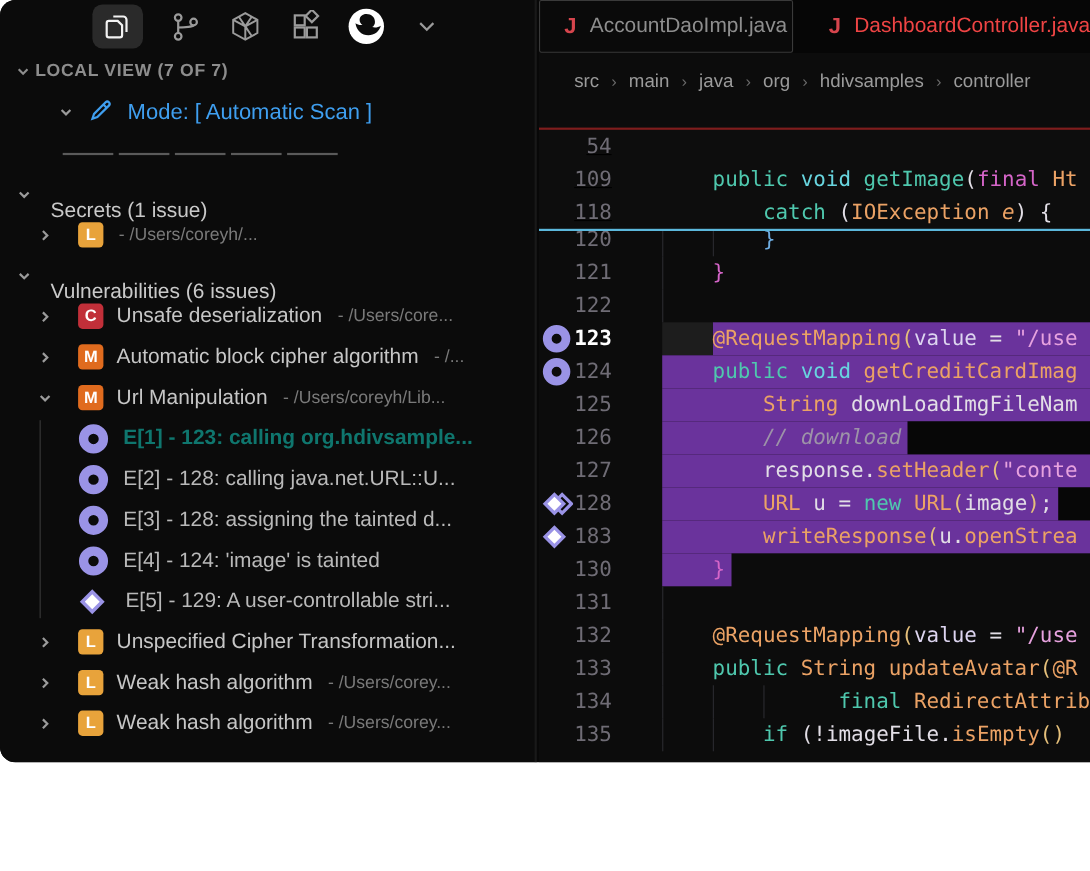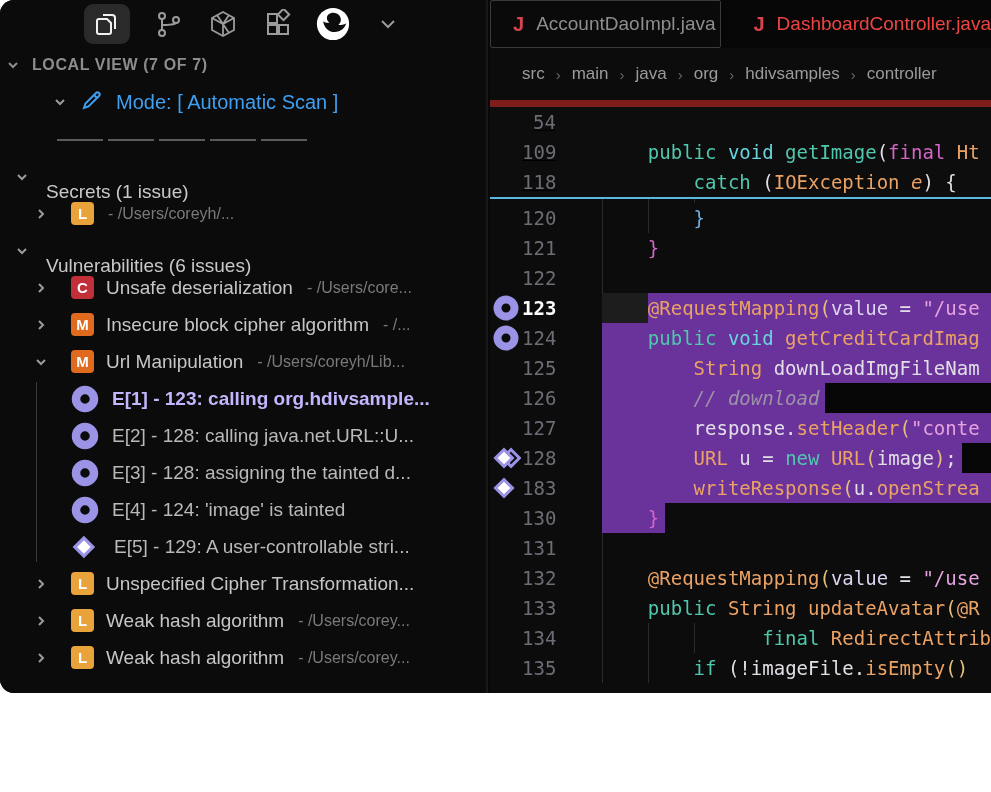--- a/index.html
+++ b/index.html
@@ -7,58 +7,58 @@
     font-family:"Liberation Sans", sans-serif; }
   .app { position:absolute; top:0; left:0; width:991px; height:693px;
     background:#080808; border-radius:14px 0 0 14px; overflow:hidden; }
 
   
   .sidebar { position:absolute; top:0; left:0; width:488px; height:100%;
     background:#0b0b0b; border-right:2px solid #191919; }
   .side-toolbar { height:48px; display:flex; align-items:center; padding-left:84px; gap:21px; }
   .tool-btn { width:34px; height:34px; display:flex; align-items:center; justify-content:center; }
   .tool-btn.active { width:46px; height:40px; background:#2a2a2a; border-radius:9px; }
-  .local-header { height:34px; display:flex; align-items:center; gap:10px; padding-left:6px; }
+  .local-header { height:34px; display:flex; align-items:center; gap:2px; padding-left:14px; }
   .local-header .title { color:#8d8d8d; font-size:16px; font-weight:700; letter-spacing:.6px; }
   .mode-row { height:40px; display:flex; align-items:center; gap:12px; padding-left:52px; }
   .mode-row .label { color:#3f9ff0; font-size:20px; }
   .divider-row { height:36px; display:flex; align-items:center; padding-left:57px; gap:5px; }
   .divider-row i { display:block; width:46px; height:2px; background:#5a5a5a; }
   .tree { position:relative; }
   .trow { height:37px; display:flex; align-items:center; cursor:default; }
   .trow.section { padding-left:14px; gap:16px; }
   .trow.section .lbl { color:#c9c9c9; font-size:19px;margin-top:30px; }
   .trow.issue { padding-left:33px; gap:12px; }
   .trow.issue .ttl { color:#c6c6c6; font-size:19px; white-space:nowrap; }
   .trow.issue .pth { color:#7a7a7a; font-size:16px; white-space:nowrap; margin-left:2px; }
   .badge { width:23px; height:23px; border-radius:4px; margin-left:10px; flex:0 0 23px;
     display:flex; align-items:center; justify-content:center;
     color:#fff; font-size:15px; font-weight:700; }
   .trow.event { padding-left:70px; gap:12px; }
   .trow.event .lbl { color:#b9b9b9; font-size:19px; white-space:nowrap; }
-  .trow.event.sel .lbl { color:#c4b5fd; font-weight:700; }
+  .trow.event.sel .lbl { color:#0f766e; font-weight:700; }
   .tree .guide { position:absolute; left:36px; width:1px; background:#3a3a3a; }
   .chev { flex:0 0 16px; display:flex; }
 
   
   .editor { position:absolute; top:0; left:490px; width:501px; height:100%; background:#0c0c0c; }
   .tabbar { height:48px; background:#060606; display:flex; align-items:stretch; }
   .tab1 { width:315px; border:1px solid #3a3a3a; border-radius:2px; background:#0a0a0a;
     display:flex; align-items:center; gap:12px; padding-left:22px; }
   .tab1 .tlabel { color:#8e8e8e; font-size:19px; }
   .tab2 { margin-left:32px; display:flex; align-items:center; gap:12px; white-space:nowrap; }
   .tab2 .tlabel { color:#ef4444; font-size:19px; font-weight:500; }
   .jicon { color:#d6454d; font-size:20px; font-weight:800; }
   .breadcrumb { height:52px; display:flex; align-items:center; padding-left:32px; gap:11px;
     color:#9b9b9b; font-size:17px; white-space:nowrap; }
   .breadcrumb .sep { color:#6a6a6a; font-size:15px; }
   .codewrap { position:absolute; top:100px; left:0; right:0; bottom:0; overflow:hidden; }
   .lines { position:absolute; top:73px; left:0; right:0; }
-  .sticky { position:absolute; top:0; left:0; right:0; background:#0d0d0d;
-    border-top:7px solid #7f1d1d; border-bottom:2px solid #5cb8dc; z-index:5;text-decoration:underline; }
+  .sticky { position:absolute; top:16px; left:0; right:0; background:#0d0d0d;
+    border-top:2px solid #7f1d1d; border-bottom:2px solid #5cb8dc; z-index:5;text-decoration:underline; }
   .cl { display:flex; height:30px; align-items:center;
     font-family:"DejaVu Sans Mono", monospace; font-size:19px; line-height:30px; }
   .gi { flex:0 0 32px; display:flex; align-items:center; justify-content:center; }
   .ln { flex:0 0 34px; text-align:right; color:#6f6c75; }
   .ln.act { color:#ffffff; font-weight:700; }
   .ct { flex:1; position:relative; height:30px; white-space:pre; }
   .tw { position:relative; z-index:2; display:inline-block;
     padding-left:calc(var(--ind) * 1ch); }
   .ct.hl-full::before, .ct.hl-start::before, .ct.hl-end::before {
     content:""; position:absolute; top:0; bottom:0; background:#6a339c; z-index:0; }
@@ -190,21 +190,21 @@
           <span class="ttl">Unsafe deserialization</span>
           <span class="pth">- /Users/core...</span>
         </div>
         <div class="trow issue">
           <span class="chev">
             <svg width="16" height="16" viewBox="0 0 16 16">
               <path d="M6 4 L10 8 L6 12" fill="none" stroke="#9b9b9b" stroke-width="2"></path>
             </svg>
           </span>
           <span class="badge" style="background: rgb(224, 107, 30);">M</span>
-          <span class="ttl">Insecure block cipher algorithm</span>
+          <span class="ttl">Automatic block cipher algorithm</span>
           <span class="pth">- /...</span>
         </div>
         <div class="trow issue">
           <span class="chev">
             <svg width="16" height="16" viewBox="0 0 16 16">
               <path d="M4 6 L8 10 L12 6" fill="none" stroke="#9b9b9b" stroke-width="2"></path>
             </svg>
           </span>
           <span class="badge" style="background: rgb(224, 107, 30);">M</span>
           <span class="ttl">Url Manipulation</span>

